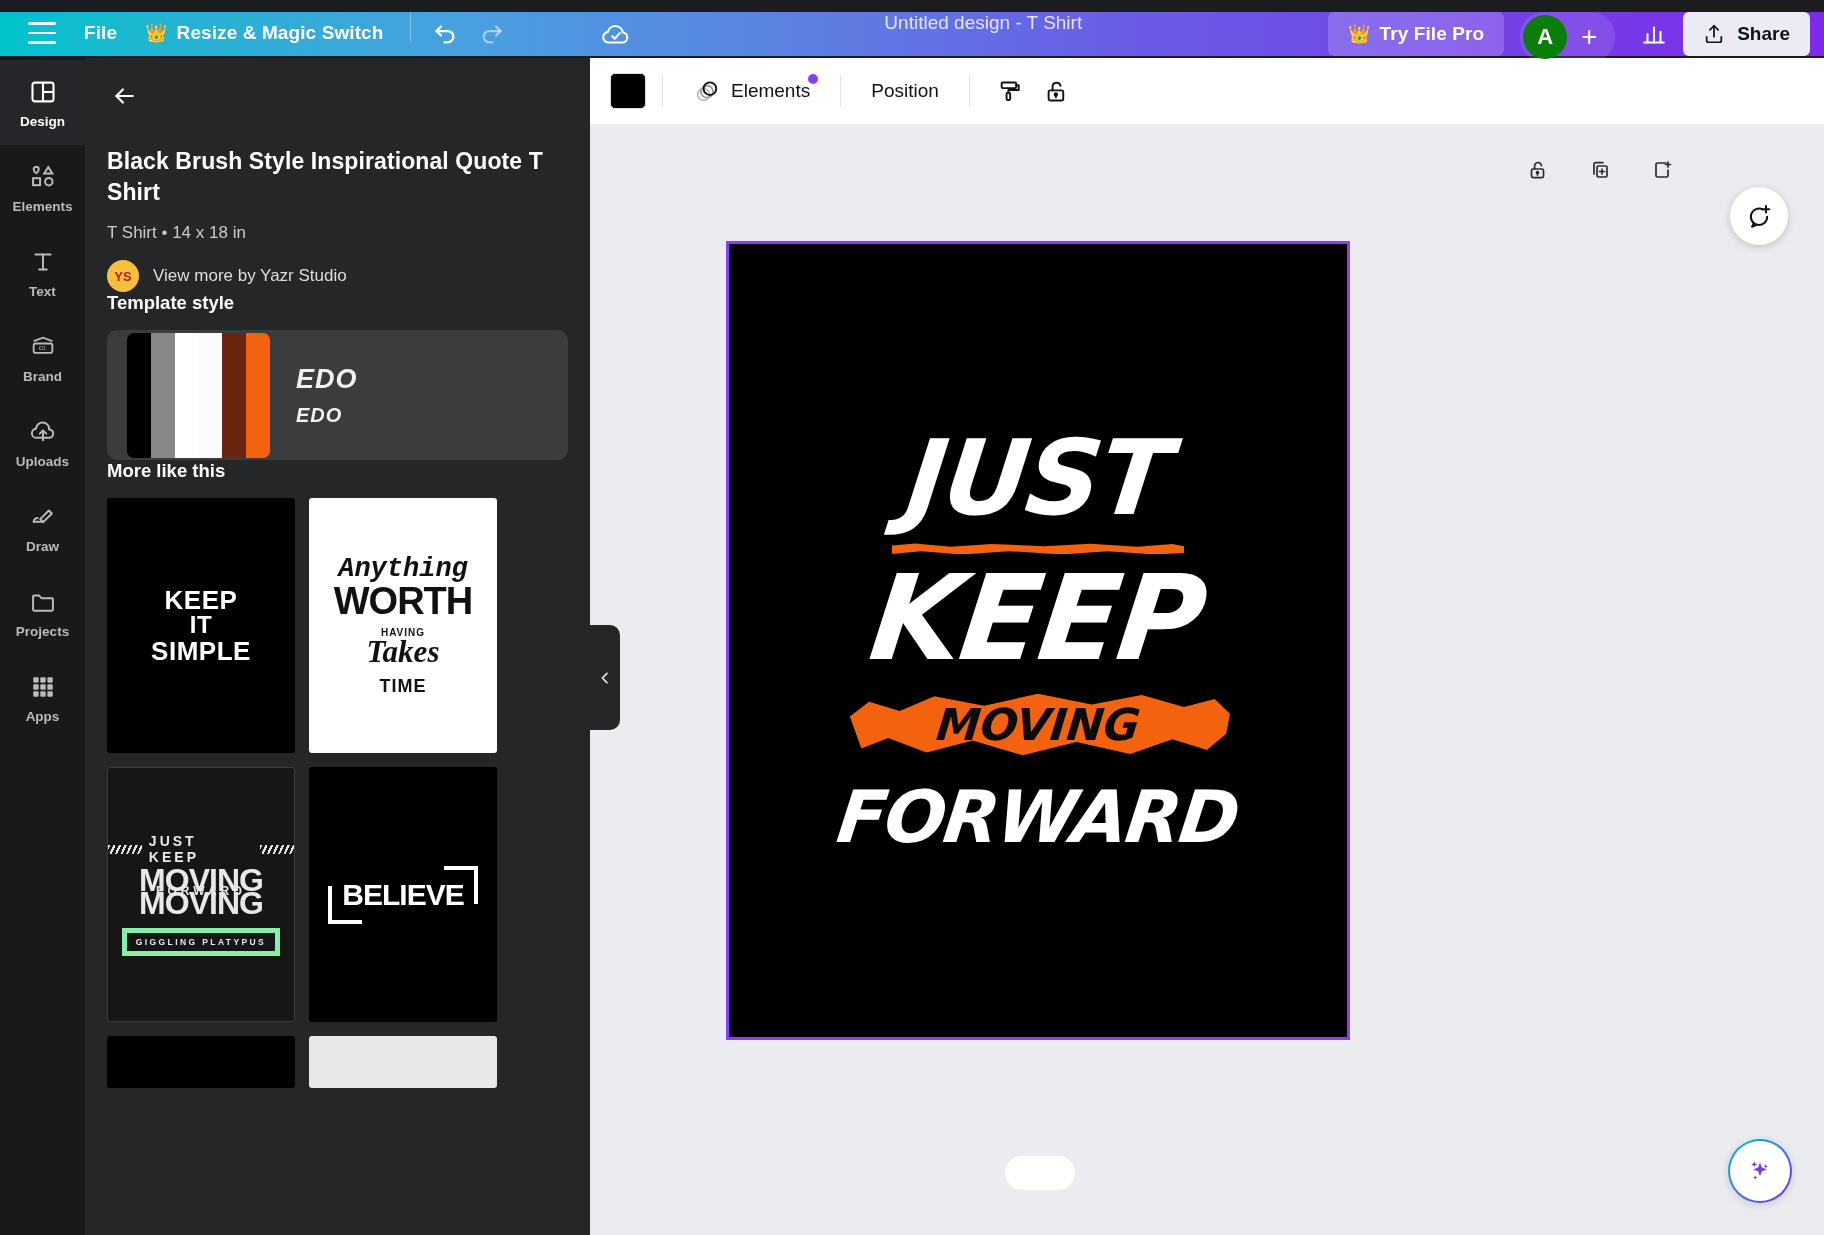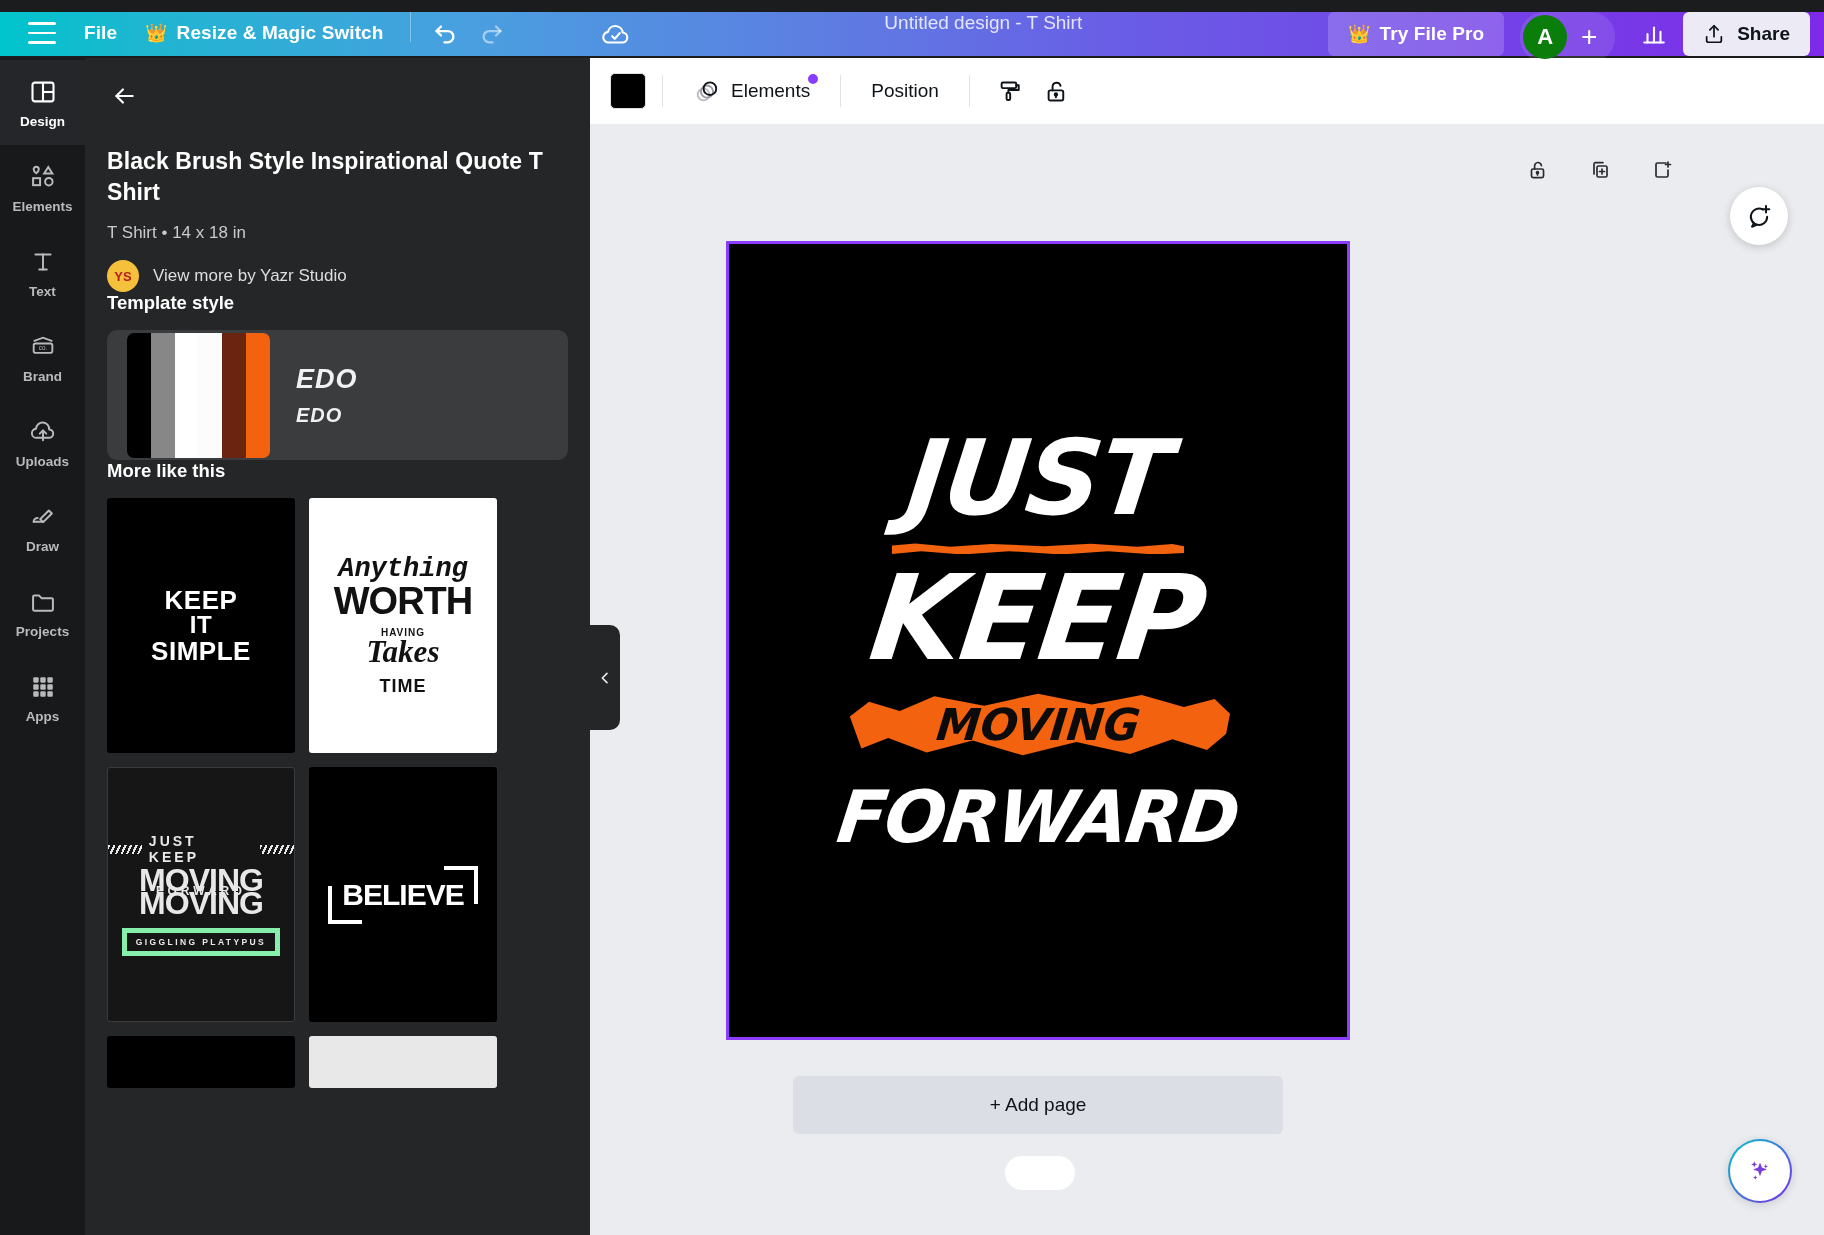--- a/index.html
+++ b/index.html
@@ -439,21 +439,20 @@
         <div class="brush" id="w-just">JUST</div>
         <div id="rule"></div>
         <div class="brush" id="w-keep">KEEP</div>
         <div id="blob">
           <span id="w-moving">MOVING</span>
         </div>
         <div class="brush" id="w-forward">FORWARD</div>
       </div>
     </div>
 
-    <div id="addpage">+ Add page</div>
     <div id="bottompill"></div>
 
     <div id="aibtn">
       <svg width="30" height="30" viewBox="0 0 24 24" fill="#7a3ce0">
         <path d="M12 5.2l1.5 4 4 1.5-4 1.5-1.5 4-1.5-4-4-1.5 4-1.5z"></path>
         <path d="M7.4 4.2l.7 1.8 1.8.7-1.8.7-.7 1.8-.7-1.8-1.8-.7 1.8-.7z"></path>
         <path d="M16.6 6.4l.5 1.3 1.3.5-1.3.5-.5 1.3-.5-1.3-1.3-.5 1.3-.5z"></path>
         <path d="M8.2 15.4l.5 1.3 1.3.5-1.3.5-.5 1.3-.5-1.3-1.3-.5 1.3-.5z"></path>
         </svg>
     </div>

